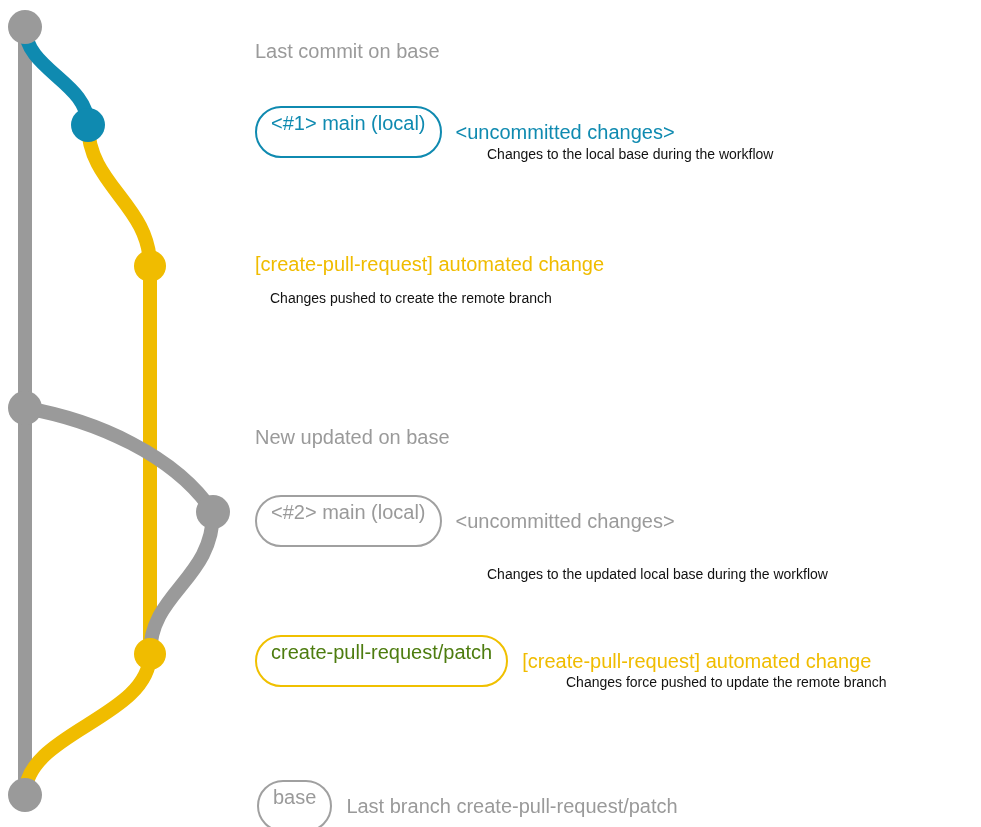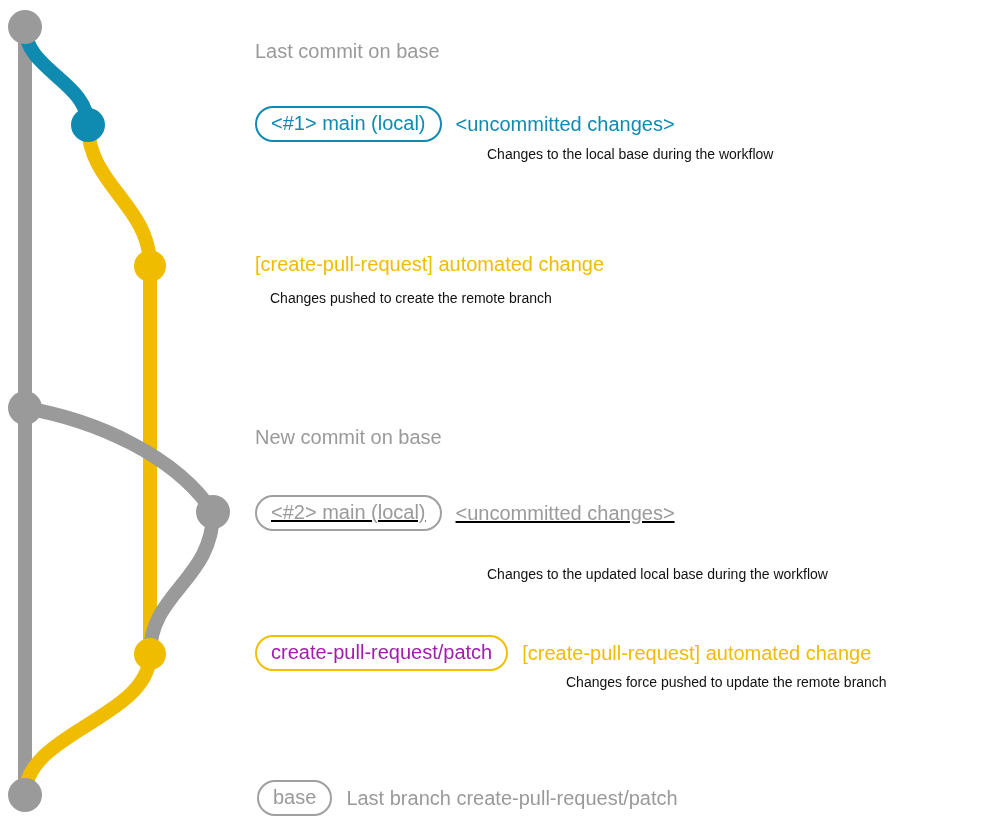--- a/index.html
+++ b/index.html
@@ -29,31 +29,31 @@
     align-items: center;
   }
 
   .pill {
     display: inline-flex;
     align-items: center;
     justify-content: center;
     border-radius: 999px;
     border-style: solid;
     border-width: 2px;
-    padding: 5px 14px 6px 14px;
+    padding: 5px 14px 22px 14px;
     font-size: 20px;
     line-height: 1.05;
     white-space: nowrap;
     background: #ffffff;
     box-sizing: border-box;
   }
 
   .pill.teal   { border-color: #0f8ab0; color: #0f8ab0; }
   .pill.gray   { border-color: #a0a0a0; color: #9a9a9a; }
-  .pill.yellow { border-color: #f0c000; color: #a21caf; }
+  .pill.yellow { border-color: #f0c000; color: #4d7c0f; }
 
   .subject {
     white-space: nowrap;
     font-size: 20px;
     margin-left: 14px;
   }
   .subject.teal   { color: #0f8ab0; }
   .subject.gray   { color: #9a9a9a; }
   .subject.yellow { color: #f0bc00; }
 
@@ -105,23 +105,23 @@
 
 <div class="commit-row" style="left:255px; top:106px;">
   <span class="pill teal">&lt;#1&gt; main (local)</span>
   <span class="subject teal">&lt;uncommitted changes&gt;</span>
 </div>
 <div class="description" style="left:487px; top:146px;">Changes to the local base during the workflow</div>
 
 <div class="headline yellow" style="left:255px; top:253px;">[create-pull-request] automated change</div>
 <div class="description" style="left:270px; top:290px;">Changes pushed to create the remote branch</div>
 
-<div class="headline gray" style="left:255px; top:398px;">New commit on base</div>
+<div class="headline gray" style="left:255px; top:398px;">New updated on base</div>
 
-<div class="commit-row" style="left:255px; top:495px;text-decoration:underline;">
+<div class="commit-row" style="left:255px; top:495px;">
   <span class="pill gray">&lt;#2&gt; main (local)</span>
   <span class="subject gray">&lt;uncommitted changes&gt;</span>
 </div>
 <div class="description" style="left:487px; top:534px;margin-top:32px;">Changes to the updated local base during the workflow</div>
 
 <div class="commit-row" style="left:255px; top:635px;">
   <span class="pill yellow">create-pull-request/patch</span>
   <span class="subject yellow">[create-pull-request] automated change</span>
 </div>
 <div class="description" style="left:566px; top:674px;">Changes force pushed to update the remote branch</div>

